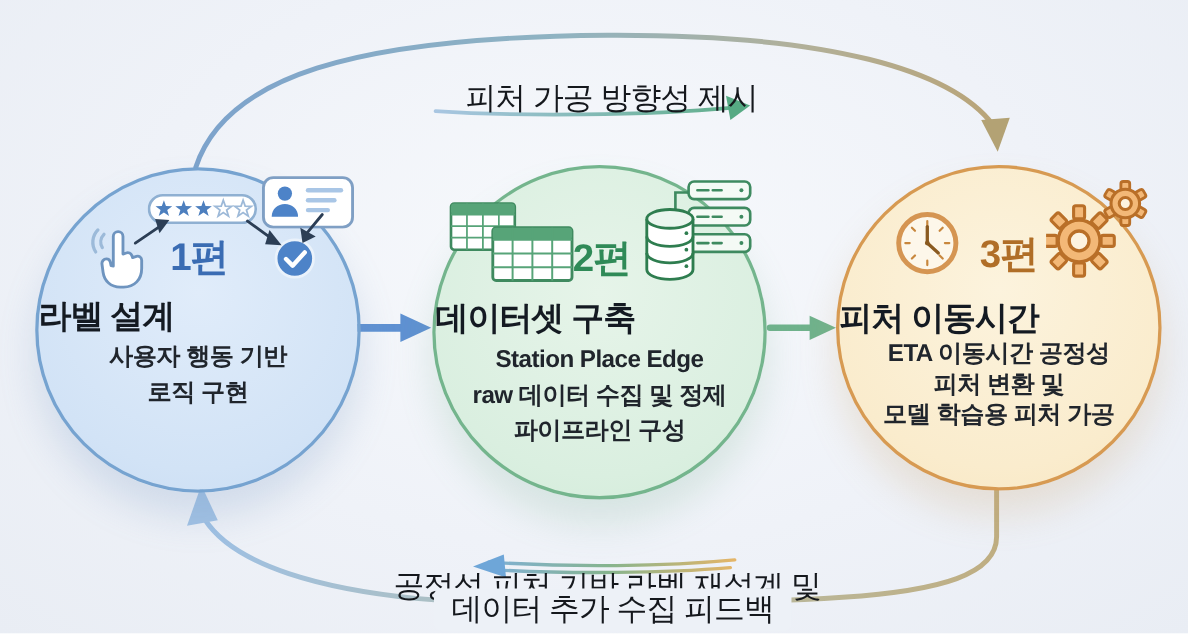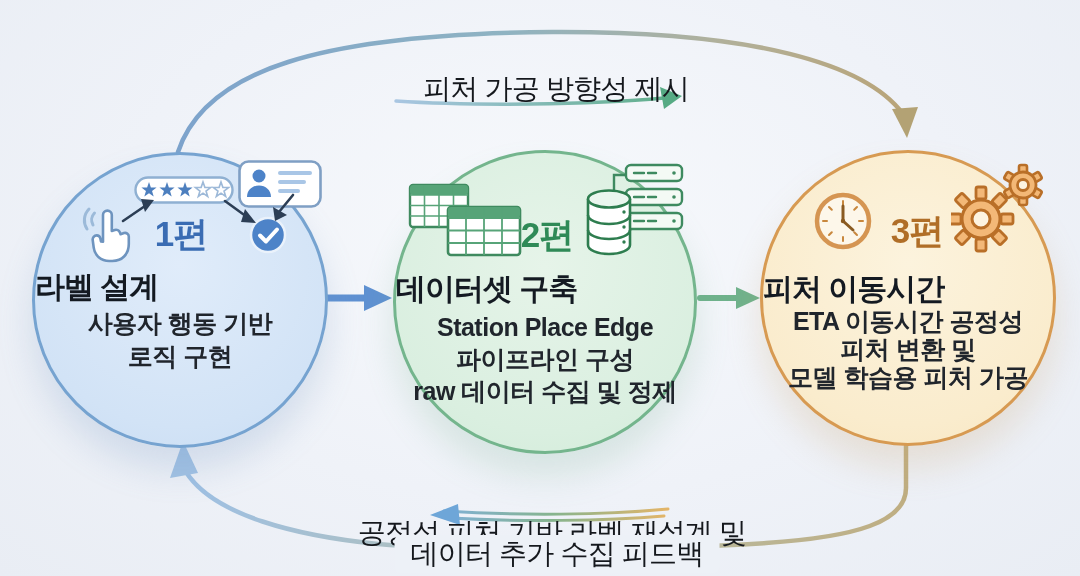--- a/index.html
+++ b/index.html
@@ -4,21 +4,21 @@
 <style>
   html,body{margin:0;padding:0;}
   body{font-family:"Liberation Sans","DejaVu Sans",sans-serif;}
   #stage{position:relative;width:1080px;height:576px;overflow:hidden;
          background:radial-gradient(ellipse at 50% 40%, #f7f9fc 0%, #eff2f8 55%, #e9edf4 100%);}
   svg{display:block;}
   .layer{position:absolute;left:0;top:0;pointer-events:none;}
   .circle{position:absolute;border-radius:50%;box-sizing:border-box;}
   .circle .part{position:absolute;transform:translate(-50%,-50%);font-size:35px;font-weight:800;letter-spacing:-1px;}
   .circle .title{position:absolute;left:0;width:100%;font-size:30px;font-weight:800;color:#141a22;letter-spacing:-1px;}
-  .circle .desc{position:absolute;left:0;width:100%;text-align:center;font-size:25px;font-weight:600;color:#20252c;letter-spacing:-0.5px;}
+  .circle .desc{position:absolute;left:0;width:100%;text-align:center;font-size:22px;font-weight:600;color:#20252c;letter-spacing:-0.5px;}
   .c1{left:32px;top:152px;width:296px;height:296px;border:3px solid #76a3d0;
       background:radial-gradient(circle at 50% 38%, #e0ecfa 0%, #d2e3f6 70%, #c8dcf3 100%);
       box-shadow:0 22px 34px rgba(110,145,190,.22);}
   .c2{left:393px;top:150px;width:304px;height:304px;border:3px solid #74b58d;
       background:radial-gradient(circle at 50% 38%, #e6f4e9 0%, #daefe0 70%, #d1ebd9 100%);
       box-shadow:0 22px 34px rgba(110,170,135,.20);}
   .c3{left:760px;top:150px;width:296px;height:296px;border:3px solid #d79a52;
       background:radial-gradient(circle at 50% 38%, #fcf3dd 0%, #faeccd 70%, #f7e6c0 100%);
       box-shadow:0 22px 34px rgba(200,160,100,.22);text-decoration:underline;}
   .c1 .part{color:#3a6cb3;} .c2 .part{color:#2f8a57;} .c3 .part{color:#b06e27;}
@@ -177,22 +177,22 @@
         <circle cx="40" cy="49" r="1.7" fill="#2e7d4f"></circle>
           <circle cx="40" cy="64" r="1.7" fill="#2e7d4f"></circle>
           <circle cx="40" cy="79" r="1.7" fill="#2e7d4f"></circle>
       </g>
     </svg>
 
     <div class="part" style="left:151px;top:82px;">2편</div>
     <div class="title">데이터셋 구축</div>
     <div class="desc">
       <div>Station Place Edge</div>
+      <div>raw 데이터 수집 및 정제</div>
       <div>파이프라인 구성</div>
-      <div>raw 데이터 수집 및 정제</div>
     </div>
   </div>
 
   <div class="circle c3">
 
     <svg class="icon" style="left:50px;top:38px;" width="60" height="60" viewBox="0 0 60 60">
       <circle cx="30" cy="30" r="26" fill="#fdf7ea" stroke="#d59552" stroke-width="4.5"></circle>
       <g stroke="#c8873d" stroke-width="2" stroke-linecap="round">
         <line x1="30" y1="10" x2="30" y2="14"></line>
           <line x1="30" y1="46" x2="30" y2="50"></line>

